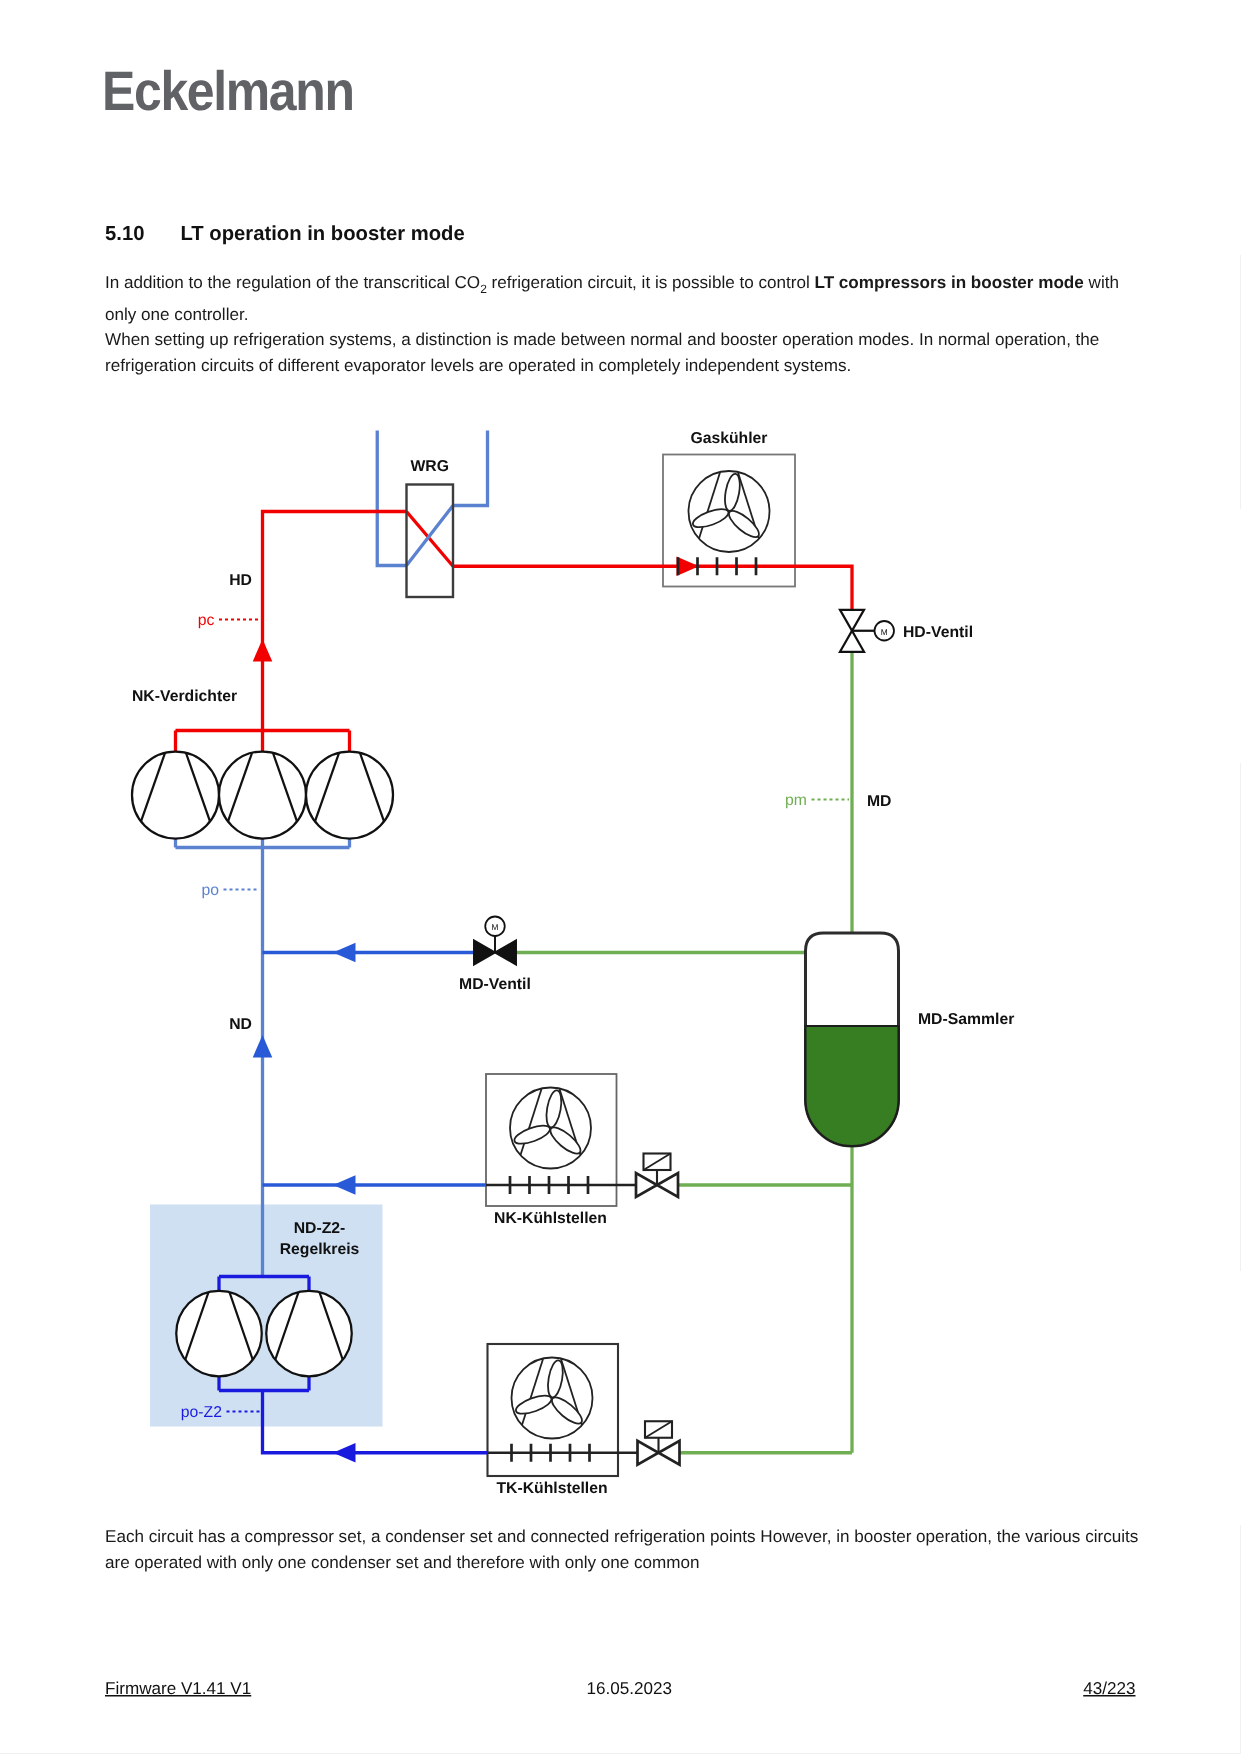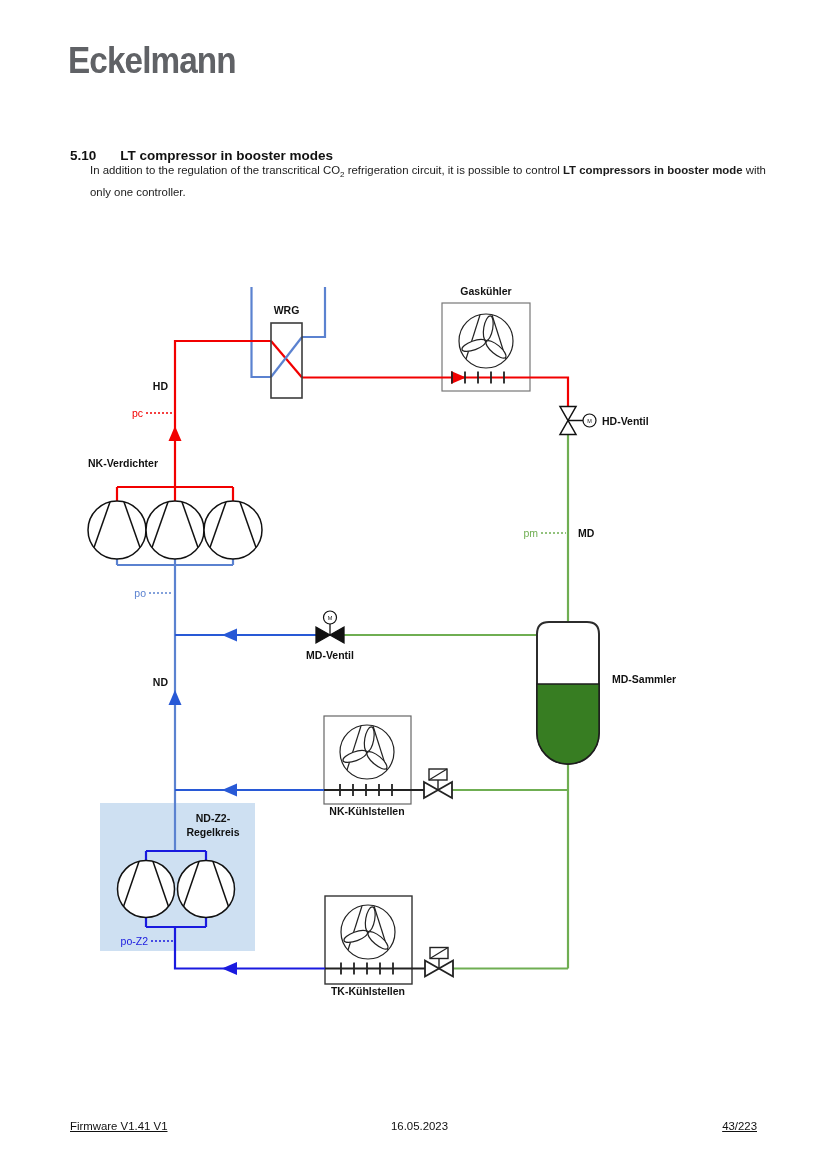--- a/index.html
+++ b/index.html
@@ -24,21 +24,21 @@
     font-size:13.5px;font-weight:bold;color:#111;
     white-space:nowrap;
   }
   .heading .num{margin-right:24px;}
   .para{
     position:absolute;left:70px;width:693px;
     font-size:11.4px;line-height:17.3px;color:#1a1a1a;
     text-align:left;
   }
   .para .blk{display:block;}
-  .p-intro{top:162px;margin-left:20px;}
+  .p-intro{top:181px;}
   .p-close{top:1017px;}
   sub{font-size:8px;}
   .footer{
     position:absolute;left:70px;right:70px;top:1120px;
     display:flex;justify-content:space-between;
     font-size:11.4px;color:#111;text-decoration:underline;
   }
   .footer .c{position:absolute;left:12px;right:0;text-align:center;}
   svg.diagram{position:absolute;left:0;top:0;}
   svg text{font-family:"Liberation Sans","DejaVu Sans",sans-serif;}
@@ -46,25 +46,26 @@
   .lbl-sm{font-size:10.5px;font-weight:normal;}
 </style>
 </head>
 <body>
 
 <div class="page">
 
   <div class="logo">Eckelmann</div>
 
   <div class="heading">
-    <span class="num">5.10</span><span>LT compressor in booster modes</span>
+    <span class="num">5.10</span><span>LT operation in booster mode</span>
   </div>
 
   <div class="para p-intro">
     <span>In addition to the regulation of the transcritical CO</span><sub>2</sub><span> refrigeration circuit, it is possible to control </span><b>LT compressors in booster mode</b><span> with only one controller.</span>
+    <span class="blk">When setting up refrigeration systems, a distinction is made between normal and booster operation modes. In normal operation, the refrigeration circuits of different evaporator levels are operated in completely independent systems.</span>
   </div>
 
   <svg class="diagram" width="827" height="1169" viewBox="0 0 827 1169">
 
     <rect x="100" y="803" width="155" height="148" fill="#CEE0F2"></rect>
 
     <rect x="442" y="303" width="88" height="88" fill="#fff" stroke="#777" stroke-width="1.2"></rect>
     <rect x="324" y="716" width="87" height="88" fill="#fff" stroke="#666" stroke-width="1.2"></rect>
     <rect x="325" y="896" width="87" height="88" fill="#fff" stroke="#333" stroke-width="1.4"></rect>
 
@@ -245,20 +246,21 @@
     <text class="lbl" x="330" y="659" text-anchor="middle">MD-Ventil</text>
     <text class="lbl" x="168" y="686" text-anchor="end" fill="#2050C8">ND</text>
     <text class="lbl" x="612" y="682.5">MD-Sammler</text>
     <text class="lbl" x="367" y="815" text-anchor="middle">NK-Kühlstellen</text>
     <text class="lbl" x="213" y="822" text-anchor="middle" fill="#2456C8">ND-Z2-</text>
     <text class="lbl" x="213" y="836" text-anchor="middle" fill="#2456C8">Regelkreis</text>
     <text class="lbl-sm" x="148" y="944.5" text-anchor="end" fill="#1A1ADF">po-Z2</text>
     <text class="lbl" x="368" y="995" text-anchor="middle">TK-Kühlstellen</text>
   </svg>
 
+  <div class="para p-close">Each circuit has a compressor set, a condenser set and connected refrigeration points However, in booster operation, the various circuits are operated with only one condenser set and therefore with only one common</div>
 
   <div class="footer">
     <span>Firmware V1.41 V1</span>
     <span class="c">16.05.2023</span>
     <span>43/223</span>
   </div>
 
 </div>
 
 </body></html>

